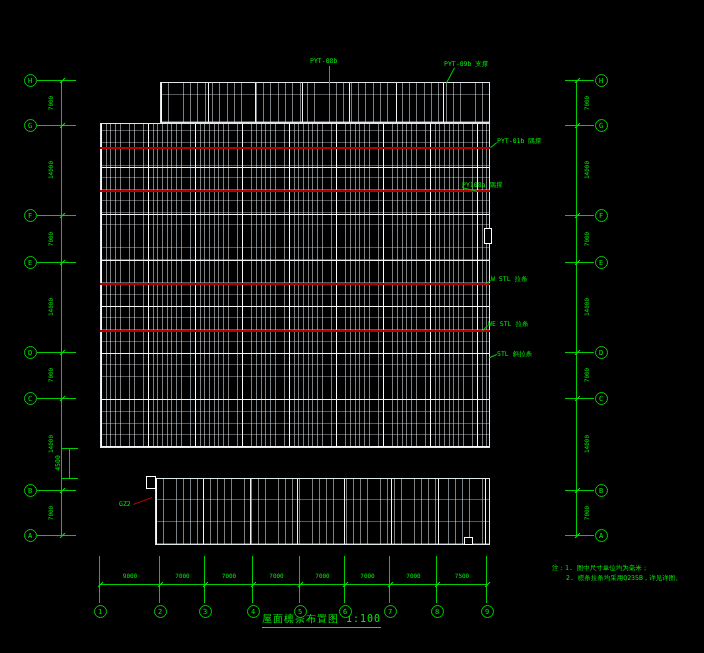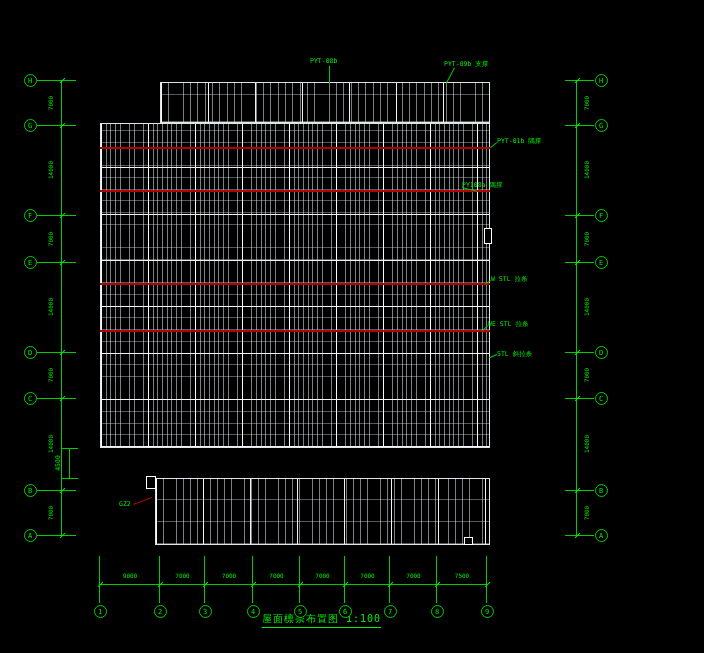--- a/index.html
+++ b/index.html
@@ -24,20 +24,24 @@
     border-bottom:1px solid #00ee00;padding-bottom:1px;white-space:nowrap;
   }
   .notes{position:absolute;left:552px;top:563px;color:#00ee00;font-size:6.5px;line-height:1.6;white-space:nowrap;}
   .notes .n2{padding-left:14px;}
 </style>
 </head>
 <body>
 
 <div id="canvas">
   <div class="drawing-title">屋面檩条布置图  1:100</div>
+  <div class="notes">
+    <div class="n1">注：1. 图中尺寸单位均为毫米；</div>
+    <div class="n2">2. 檩条拉条均采用Q235B，详见详图。</div>
+  </div>
 <div class="lineseg" style="left: 62px; top: 80px; width: 455px; height: 1px; background: rgb(0, 204, 0); transform: rotate(90deg); position: absolute;"></div>
     <div class="lineseg" style="left: 37px; top: 80px; width: 39px; height: 1px; background: rgb(0, 204, 0); transform: rotate(0deg); position: absolute;"></div>
     <div class="bubble" style="left: 23.5px; top: 73.5px;">H</div>
     <div class="tick" style="left: 58.5px; top: 79.5px;"></div>
     <div class="lineseg" style="left: 37px; top: 125px; width: 39px; height: 1px; background: rgb(0, 204, 0); transform: rotate(0deg); position: absolute;"></div>
     <div class="bubble" style="left: 23.5px; top: 118.5px;">G</div>
     <div class="tick" style="left: 58.5px; top: 124.5px;"></div>
     <div class="lineseg" style="left: 37px; top: 215px; width: 39px; height: 1px; background: rgb(0, 204, 0); transform: rotate(0deg); position: absolute;"></div>
     <div class="bubble" style="left: 23.5px; top: 208.5px;">F</div>
     <div class="tick" style="left: 58.5px; top: 214.5px;"></div>

